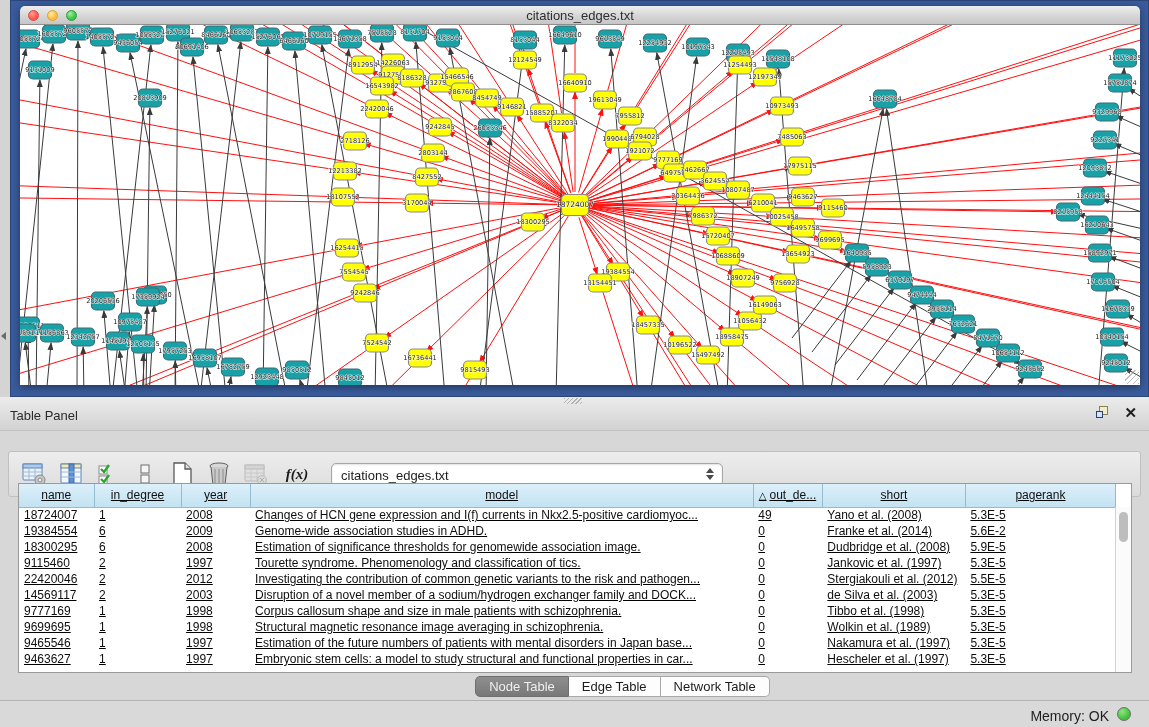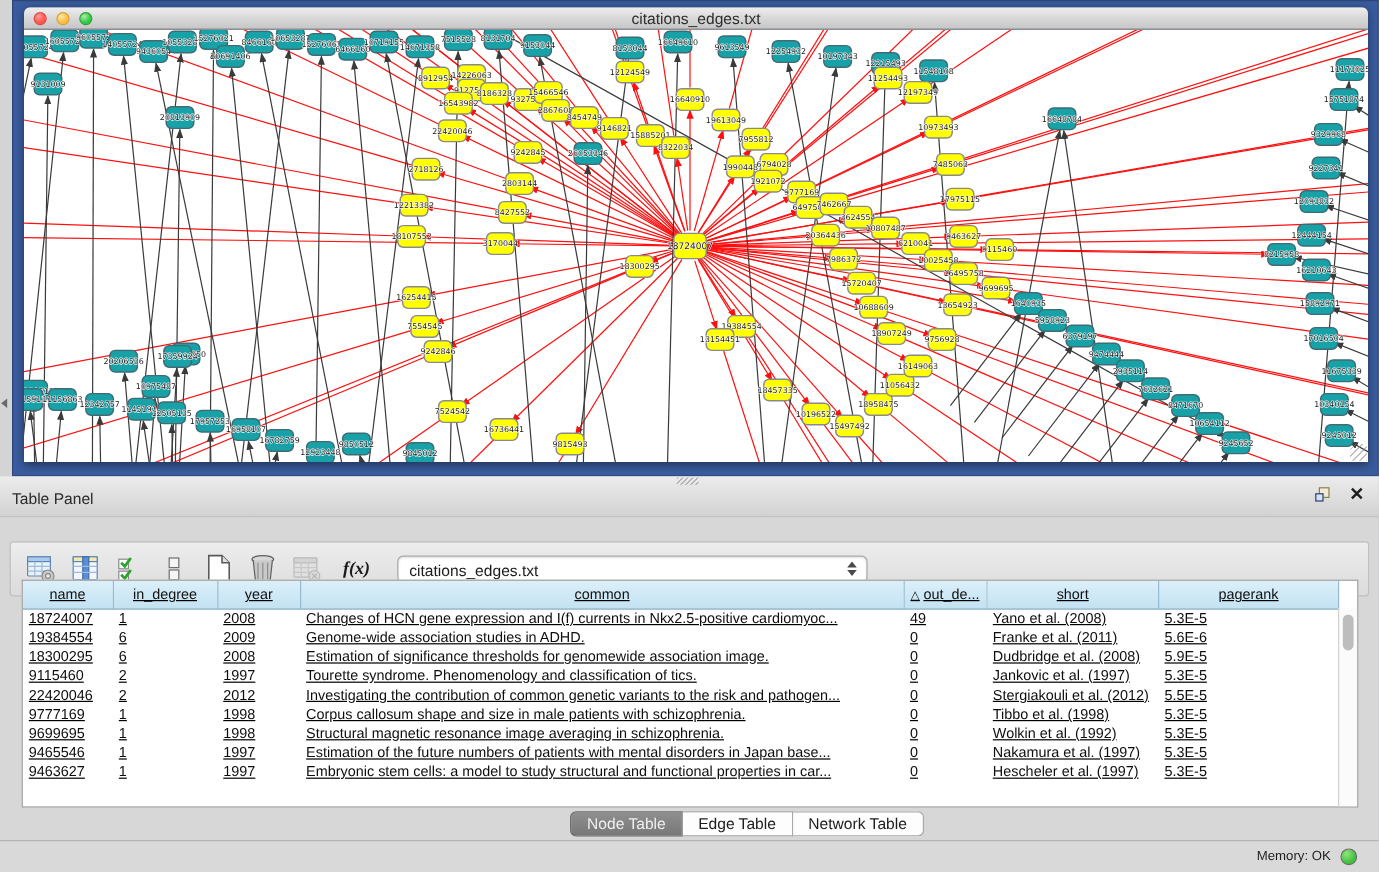--- a/index.html
+++ b/index.html
@@ -69,21 +69,21 @@
 
   #tabs-row { position:absolute; left:0; top:673px; width:1149px; height:27px; display:flex; align-items:center; justify-content:center;margin-left:48px; }
   .seg { height:21px; padding:0 13px; font-size:13px; line-height:20px; background:#FDFDFD;
     border:1px solid #A8A8A8; border-left:none; color:#1C1C1C; }
   .seg.first { border-left:1px solid #A8A8A8; border-radius:5px 0 0 5px; }
   .seg.last { border-radius:0 5px 5px 0; }
   .seg.active { background:linear-gradient(#8F8F8F,#787878); color:#EFEFEF; border-color:#6F6F6F; }
 
   #status-bar { position:absolute; left:0; top:700px; width:1149px; height:27px;
     background:#D9D9D9; border-top:1px solid #B2B2B2; }
-  #memory-label { position:absolute; right:40px; top:7px; font-size:11px; color:#1E1E1E; }
+  #memory-label { position:absolute; right:40px; top:7px; font-size:14px; color:#1E1E1E; }
   #status-dot { position:absolute; right:18px; top:6px; width:14px; height:14px; border-radius:50%;
     background:radial-gradient(circle at 35% 30%, #90E57F, #3FC13C 65%); border:1px solid #6E6E6E; }
 </style>
 </head>
 <body>
 
 <div id="app">
 
   <section id="network-section">
     <div id="left-gutter">
@@ -935,21 +935,21 @@
           <col style="width: 503px;">
           <col style="width: 69px;">
           <col style="width: 143px;">
           <col style="width: 150px;">
         </colgroup>
       <thead>
           <tr id="table-head-row">
             <th>name</th>
             <th>in_degree</th>
             <th>year</th>
-            <th>common</th>
+            <th>model</th>
             <th class="sorted"><span class="sort-glyph">△</span>out_de...</th>
             <th>short</th>
             <th>pagerank</th>
           </tr>
         </thead>
       <tbody id="table-body">
           <tr>
             <td>18724007</td>
             <td>1</td>
             <td>2008</td>
@@ -957,22 +957,22 @@
             <td>49</td>
             <td>Yano et al. (2008)</td>
             <td>5.3E-5</td>
           </tr>
           <tr>
             <td>19384554</td>
             <td>6</td>
             <td>2009</td>
             <td>Genome-wide association studies in ADHD.</td>
             <td>0</td>
-            <td>Franke et al. (2011)</td>
-            <td>5.6E-6</td>
+            <td>Franke et al. (2014)</td>
+            <td>5.6E-2</td>
           </tr>
           <tr>
             <td>18300295</td>
             <td>6</td>
             <td>2008</td>
             <td>Estimation of significance thresholds for genomewide association image.</td>
             <td>0</td>
             <td>Dudbridge et al. (2008)</td>
             <td>5.9E-5</td>
           </tr>
@@ -988,35 +988,44 @@
           <tr>
             <td>22420046</td>
             <td>2</td>
             <td>2012</td>
             <td>Investigating the contribution of common genetic variants to the risk and pathogen...</td>
             <td>0</td>
             <td>Stergiakouli et al. (2012)</td>
             <td>5.5E-5</td>
           </tr>
           <tr>
+            <td>14569117</td>
+            <td>2</td>
+            <td>2003</td>
+            <td>Disruption of a novel member of a sodium/hydrogen exchanger family and DOCK...</td>
+            <td>0</td>
+            <td>de Silva et al. (2003)</td>
+            <td>5.3E-5</td>
+          </tr>
+          <tr>
             <td>9777169</td>
             <td>1</td>
             <td>1998</td>
             <td>Corpus callosum shape and size in male patients with schizophrenia.</td>
             <td>0</td>
             <td>Tibbo et al. (1998)</td>
             <td>5.3E-5</td>
           </tr>
           <tr>
             <td>9699695</td>
             <td>1</td>
             <td>1998</td>
             <td>Structural magnetic resonance image averaging in schizophrenia.</td>
             <td>0</td>
-            <td>Wolkin et al. (1992)</td>
+            <td>Wolkin et al. (1989)</td>
             <td>5.3E-5</td>
           </tr>
           <tr>
             <td>9465546</td>
             <td>1</td>
             <td>1997</td>
             <td>Estimation of the future numbers of patients with mental disorders in Japan base...</td>
             <td>0</td>
             <td>Nakamura et al. (1997)</td>
             <td>5.3E-5</td>

